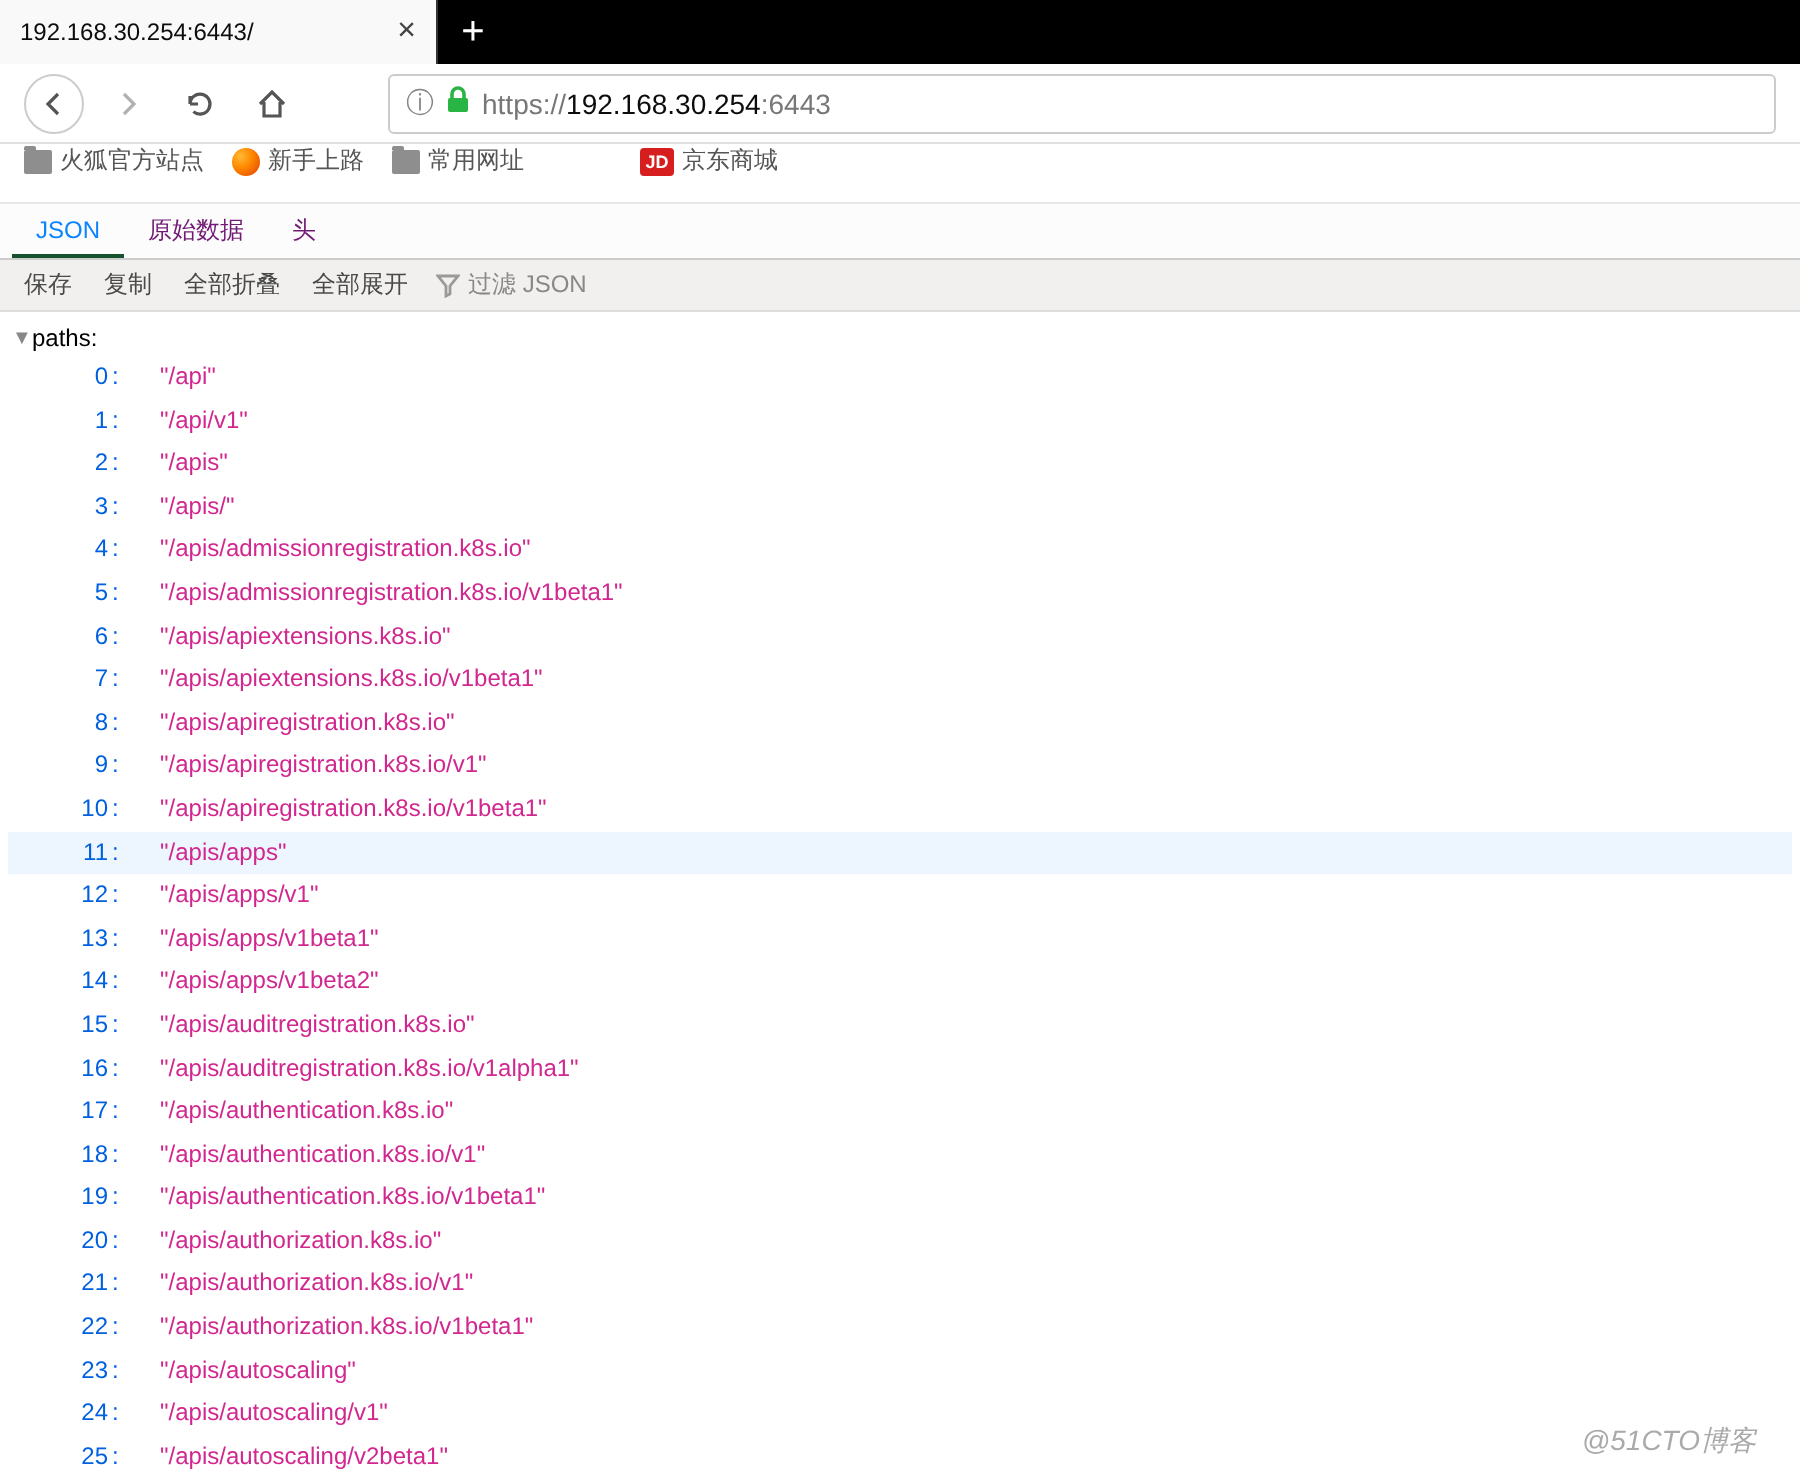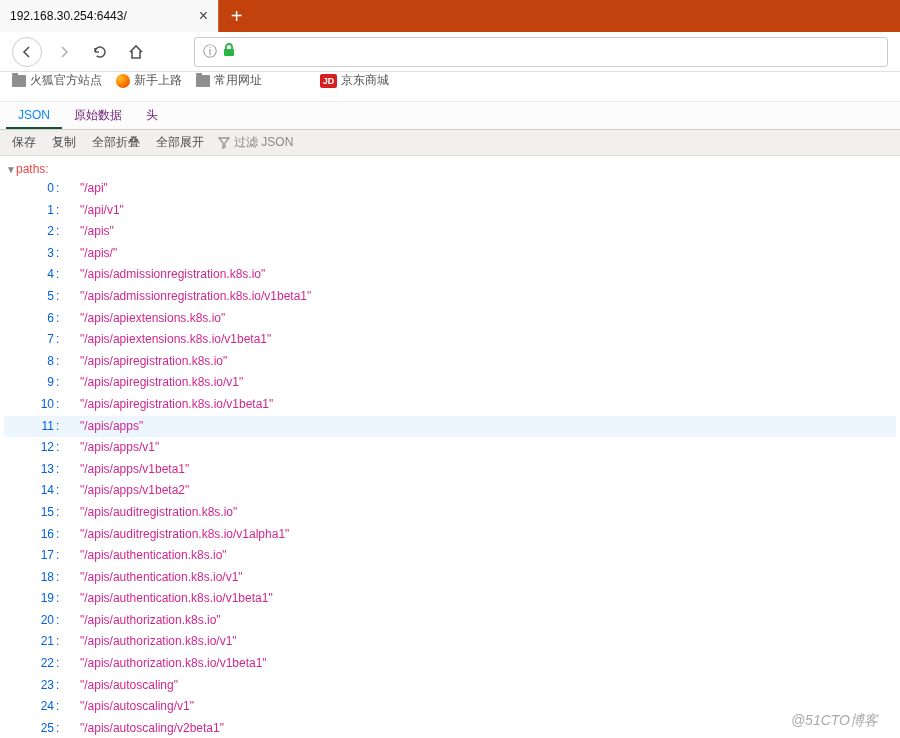--- a/index.html
+++ b/index.html
@@ -1,18 +1,18 @@
 <!DOCTYPE html>
 <html><head>
   <meta charset="utf-8">
   <style>
     * { margin: 0; padding: 0; box-sizing: border-box; font-family: "Microsoft YaHei", "Segoe UI", Arial, sans-serif; }
     body { width: 900px; background: #fff; font-size: 12px; color: #333; }
     
-    .tab-strip { background: #c2410c; height: 32px; display: flex; align-items: stretch; }
+    .tab-strip { background: #000000; height: 32px; display: flex; align-items: stretch; }
     .tab { background: #f9f9fa; width: 218px; display: flex; align-items: center; padding: 0 10px; color: #0c0c0d; font-size: 12px; justify-content: space-between; }
     .tab-close { font-size: 16px; color: #444; cursor: pointer; }
     .new-tab { width: 36px; display: flex; align-items: center; justify-content: center; color: #fff; font-size: 20px; cursor: pointer; border-left: 1px solid rgba(255,255,255,0.2); }
     
     .nav-toolbar { height: 40px; display: flex; align-items: center; padding: 0 12px; gap: 8px; background: #fff; border-bottom: 1px solid #e0e0e0; }
     .nav-btn { width: 28px; height: 28px; display: flex; align-items: center; justify-content: center; color: #5a5a5a; cursor: pointer; border-radius: 4px; font-size: 16px; }
     .nav-back { border: 1px solid #ccc; border-radius: 50%; width: 30px; height: 30px; }
     .url-bar { flex: 1; margin-left: 36px; height: 30px; border: 1px solid #ccc; border-radius: 3px; display: flex; align-items: center; padding: 0 8px; gap: 6px; background: #fff; }
     .url-info { color: #888; font-size: 14px; }
     .url-lock { color: #29b543; font-size: 13px; }
@@ -30,21 +30,21 @@
     .vtab { padding: 0 12px; height: 100%; display: flex; align-items: center; cursor: pointer; color: #701a75; font-size: 12px; }
     .vtab.active { color: #0a84ff; border-bottom: 2px solid #14532d; }
     
     .action-bar { height: 26px; display: flex; align-items: center; border-bottom: 1px solid #ddd; background: #f1f0ef; padding-left: 4px; gap: 0; }
     .abtn { padding: 13px 8px; height: 100%; display: flex; align-items: center; cursor: pointer; color: #4a4a4a; font-size: 12px; }
     .filter { display: flex; align-items: center; color: #888; font-size: 12px; padding: 0 6px; gap: 4px; }
     
     .json-body { padding: 4px 4px 12px 4px; font-family: "Consolas", monospace; font-size: 12px; }
     .root-row { display: flex; align-items: center; padding: 2px 0 2px 2px; }
     .tw { width: 10px; color: #888; font-size: 10px; cursor: pointer; user-select: none; }
-    .root-key { color: #ef4444; text-align: center; }
+    .root-key { color: #000000; text-align: center; }
     .rows { }
     .jrow { display: flex; align-items: center; padding: 3px 0 3px 18px; line-height: 1.3; }
     .jrow.hl { background: #edf6fe; }
     .idx { width: 34px; text-align: right; color: #0060df; padding-right: 2px; }
     .colon { color: #0060df; width: 8px; }
     .val { color: #d1278f; margin-left: 16px; }
     
     .watermark { position: fixed; right: 22px; bottom: 8px; color: #aaa; font-size: 14px; font-style: italic; margin-top: 18px; }
   </style>
 </head>
@@ -80,20 +80,23 @@
       </svg>
   </div>
   <div class="url-bar">
     <span class="url-info">ⓘ</span>
     <span class="url-lock">
       <svg width="12" height="14" viewBox="0 0 12 14" fill="#29b543">
           <rect x="1" y="6" width="10" height="7" rx="1"></rect>
           <path d="M3 6V4a3 3 0 0 1 6 0v2" fill="none" stroke="#29b543" stroke-width="1.8"></path>
         </svg>
     </span>
+    <span class="url-text">
+      <span>https://</span><span class="url-host">192.168.30.254</span><span>:6443</span>
+    </span>
   </div>
 </div>
 
 <div class="bookmark-bar">
   <div class="bookmark">
       <span class="bm-folder"></span>
       <span>火狐官方站点</span>
     </div>
   <div class="bookmark">
       <span class="bm-ff"></span>

